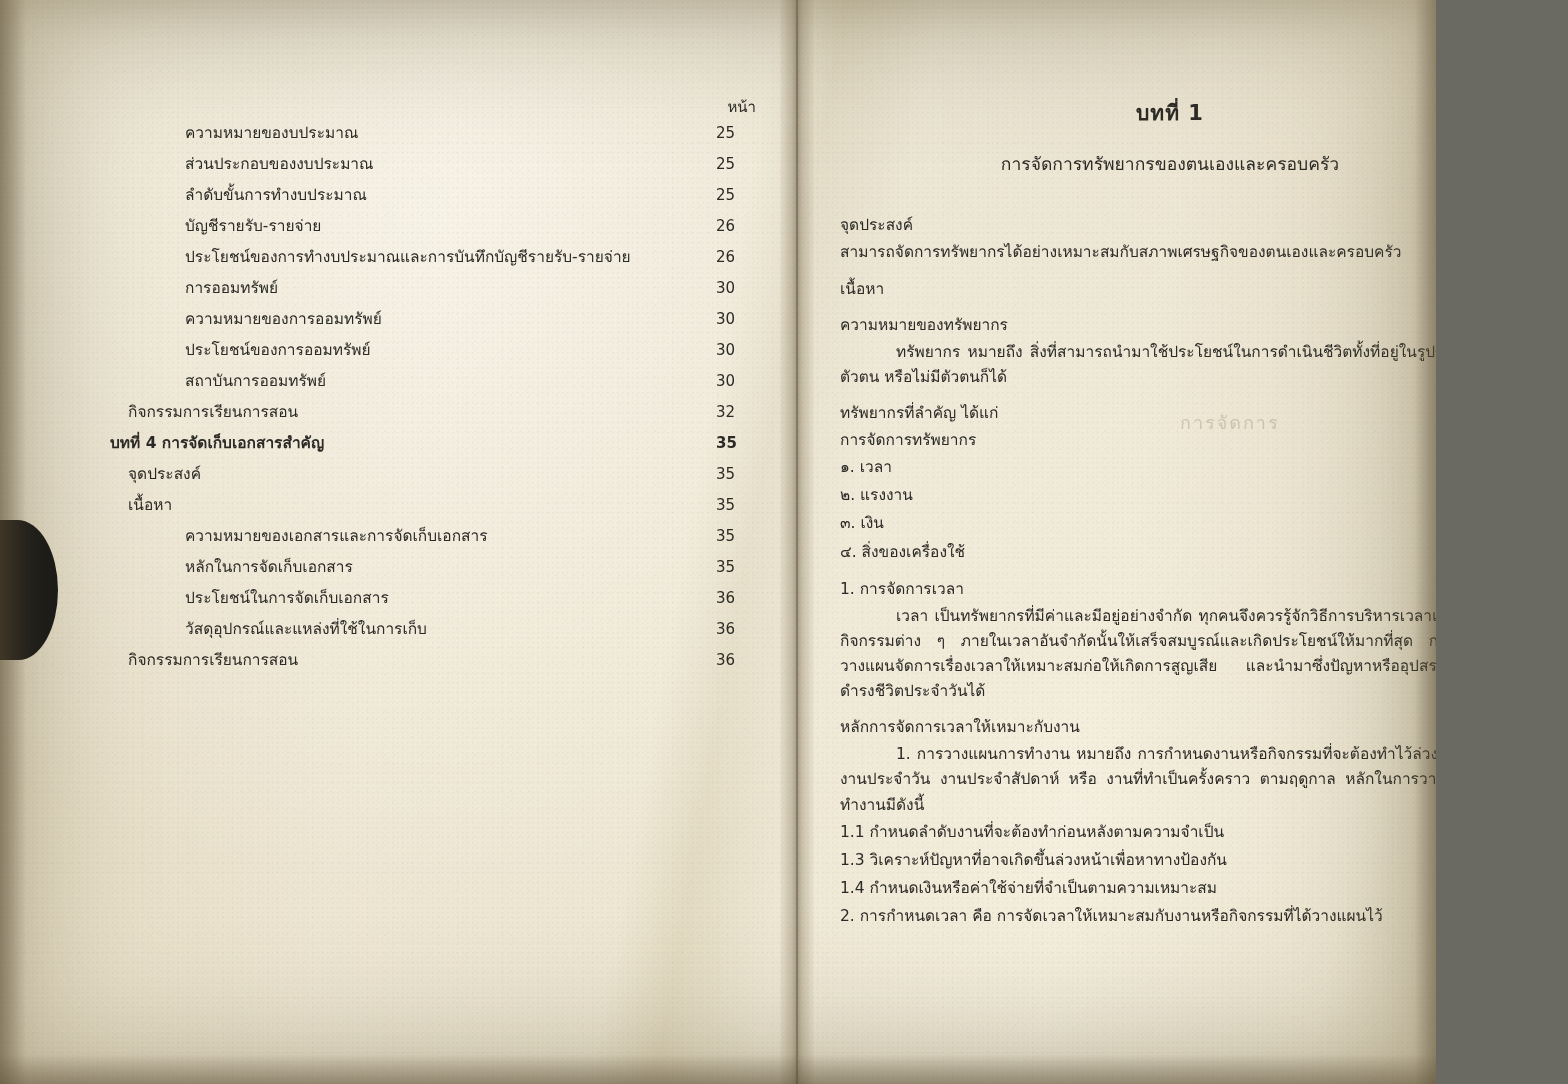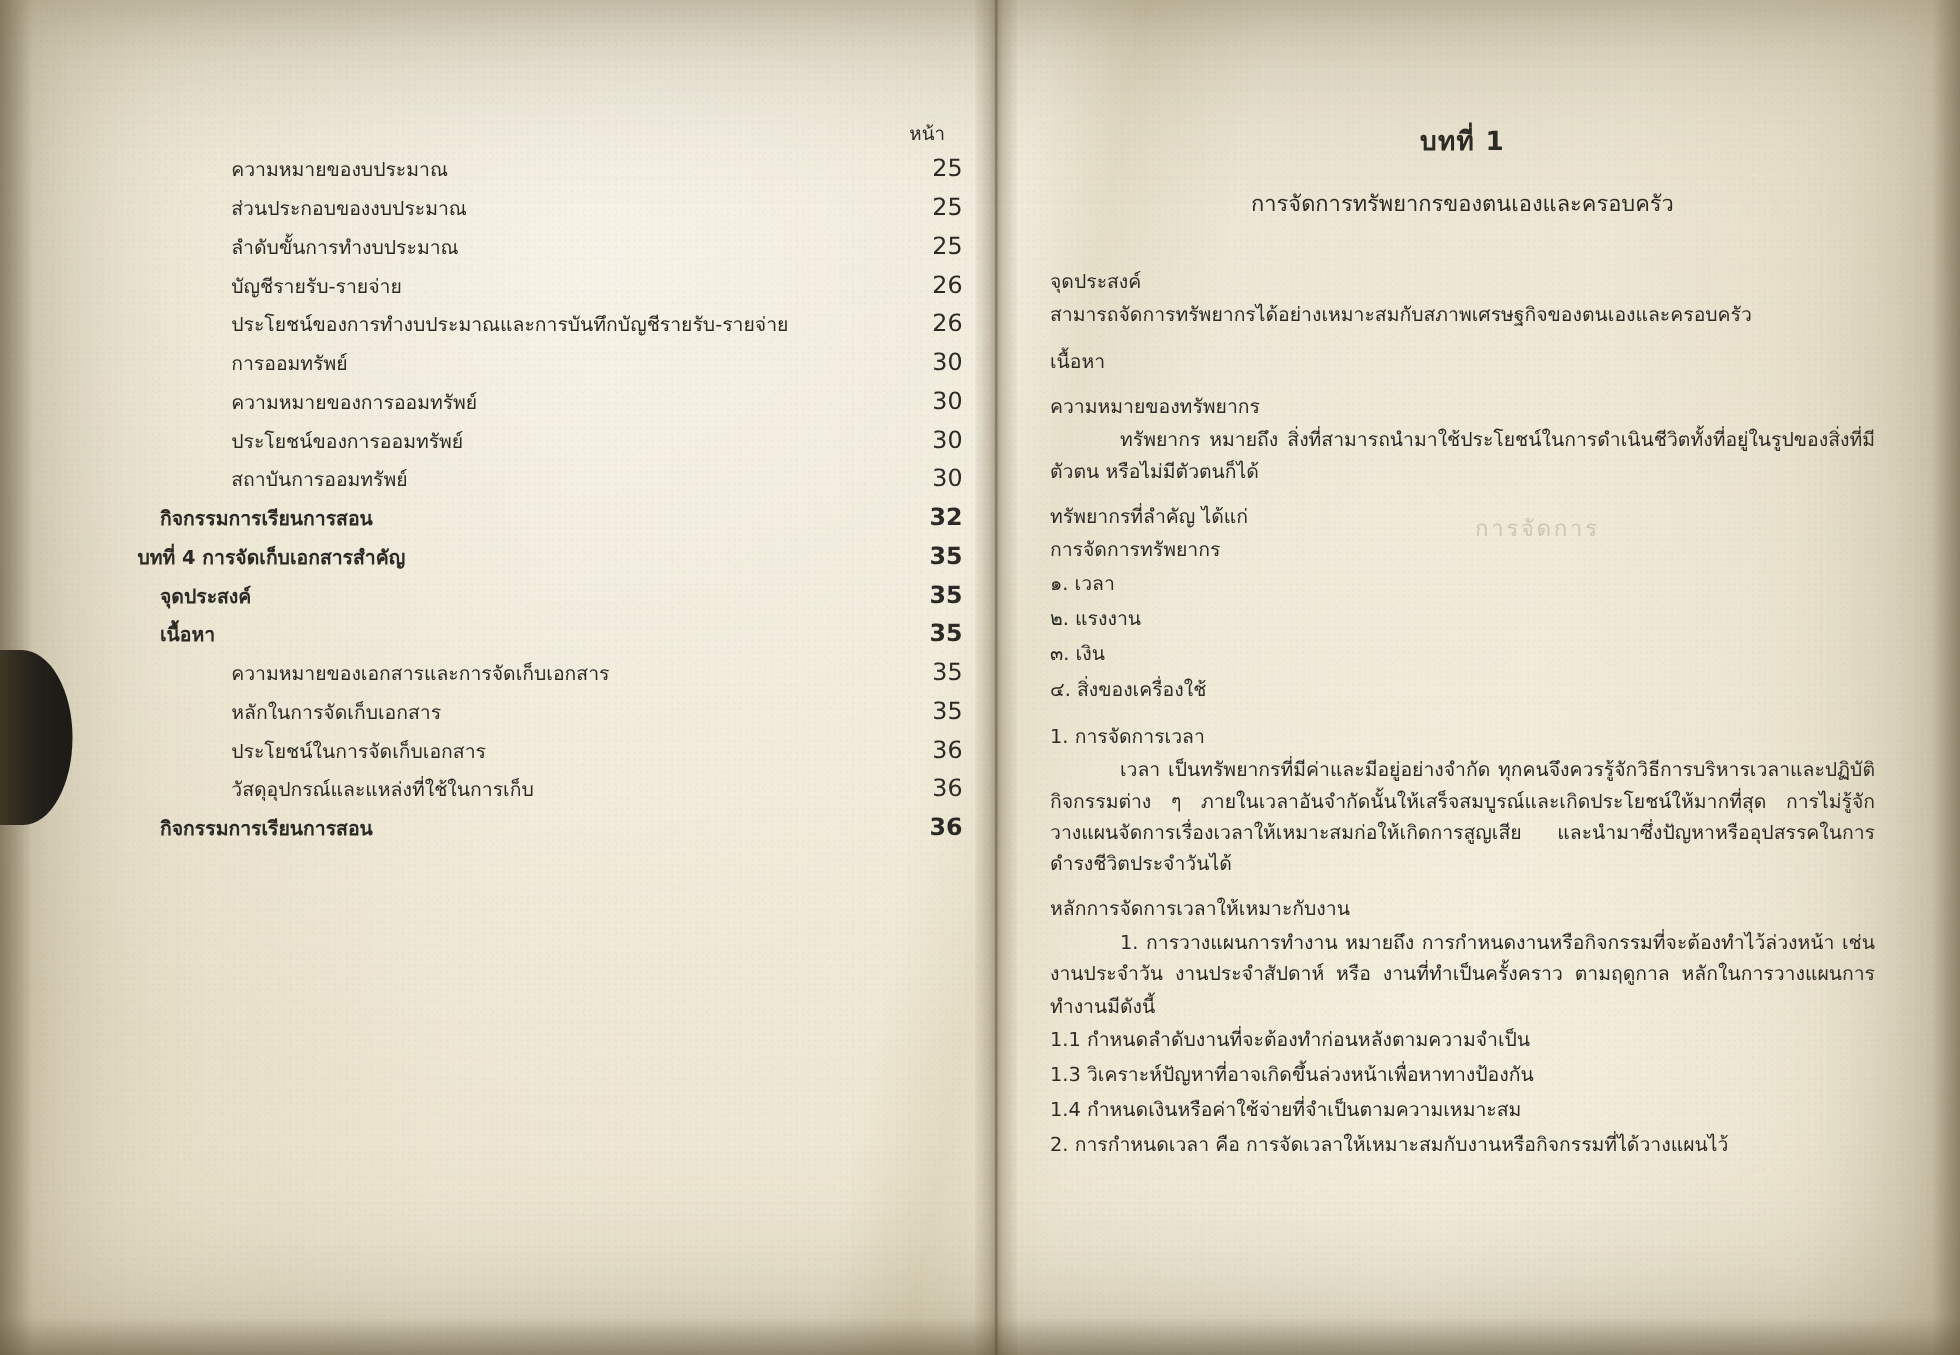--- a/index.html
+++ b/index.html
@@ -2,21 +2,21 @@
 <html><head>
 <meta charset="utf-8">
 <style>
   html, body {
     margin: 0;
     padding: 0;
     background: #6b6a62;
   }
   .page-scan {
     position: relative;
-    width: 1568px;
+    width: 1436px;
     height: 1084px;
     overflow: hidden;
     font-family: "DejaVu Sans", sans-serif;
     background: #fef9c3;
   }
   
   .paper {
     position: absolute;
     inset: 0;
     background:
@@ -129,25 +129,24 @@
     align-items: baseline;
     height: 31px;
   }
   .toc-row .t {
     flex: 0 0 auto;
     white-space: nowrap;
   }
   .toc-row .fill { flex: 1 1 auto; }
   .toc-row .p {
     flex: 0 0 54px;
-    text-align: right;
-    font-size: 19px;
+    font-size: 15px;
   }
   .ind-0 { padding-left: 0; }
-  .ind-1 { padding-left: 18px; font-weight: bold; }
+  .ind-1 { padding-left: 18px; }
   .ind-2 { padding-left: 75px; }
   .bold { font-weight: bold; }
 
   
   .body-page {
     position: absolute;
     left: 840px;
     top: 96px;
     width: 660px;
     font-size: 15.5px;

